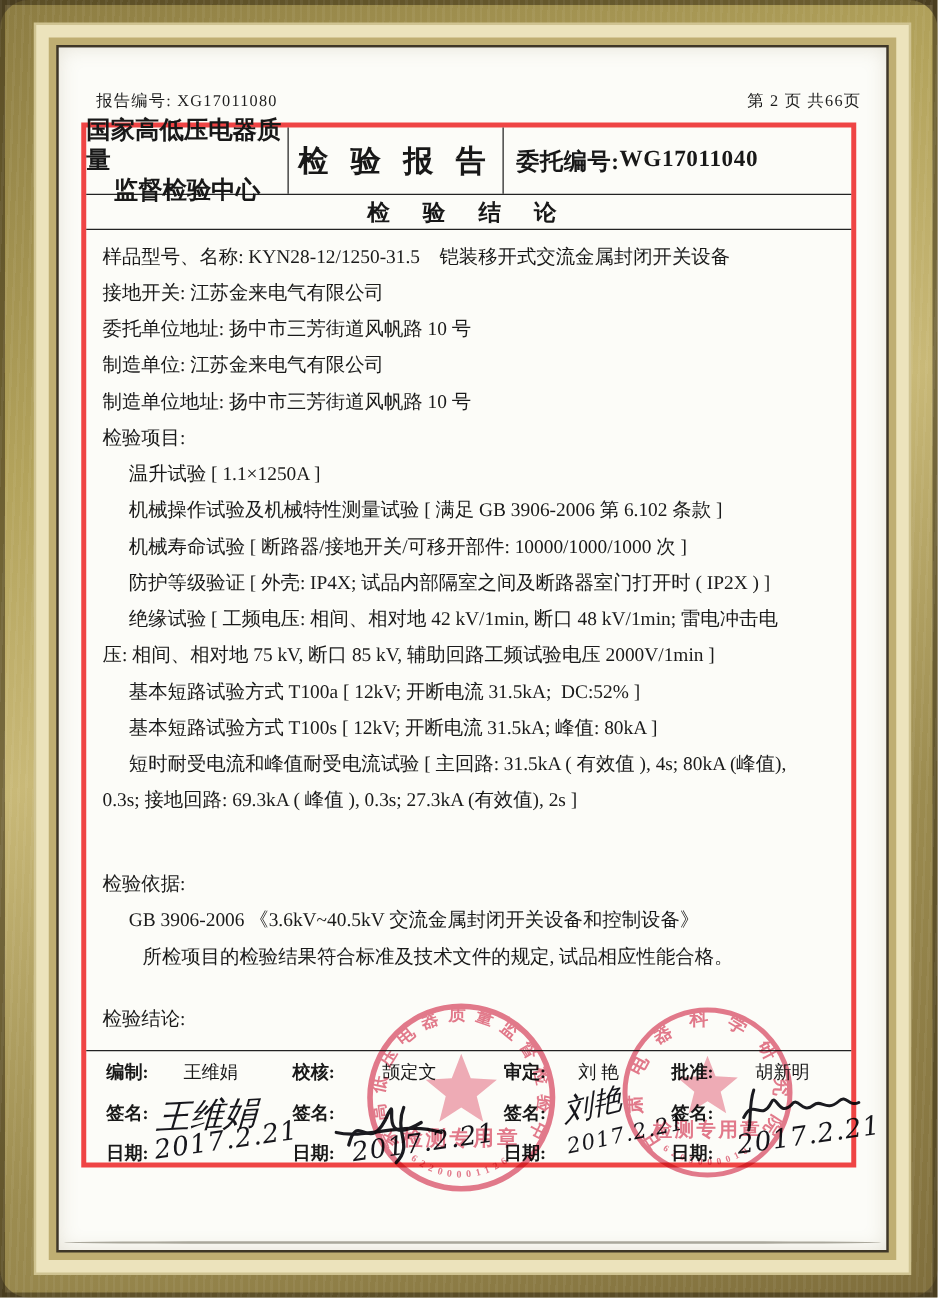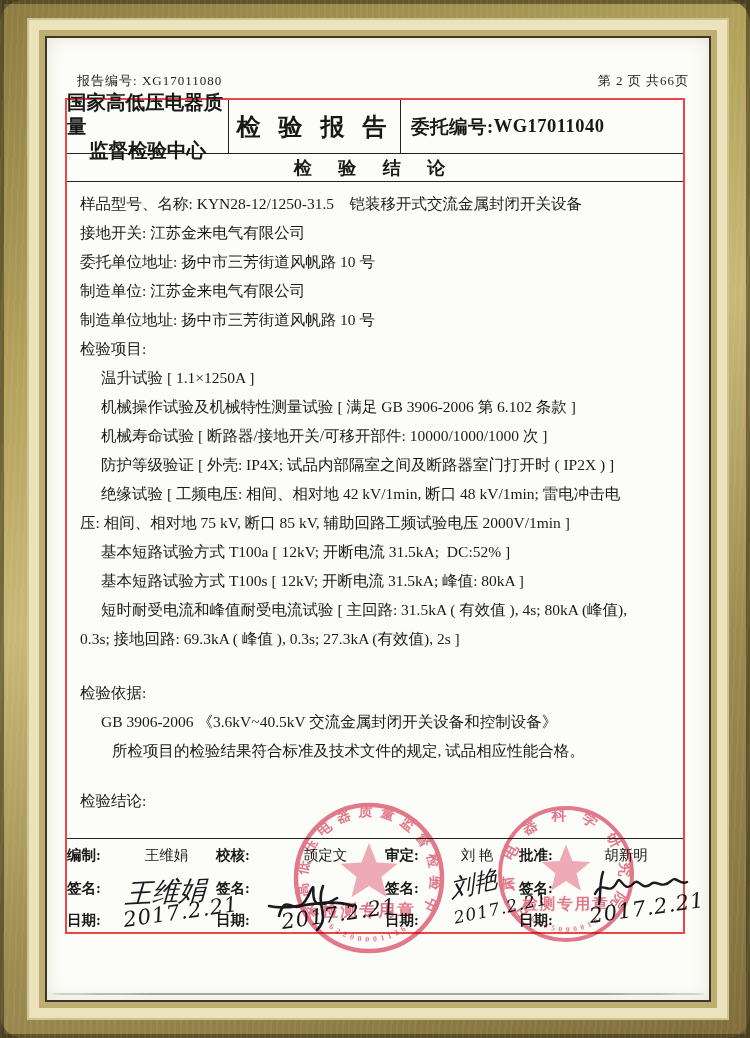--- a/index.html
+++ b/index.html
@@ -19,42 +19,42 @@
     background:#fcfcf8;z-index:2;
     box-shadow:0 0 0 2px #3e3627,0 0 0 8px #bfae72,0 0 0 18px #ece3bc,0 0 0 20px #cfc391,
                inset 0 0 16px rgba(140,125,85,.20);}
   .page::after{content:'';position:absolute;left:4px;right:4px;bottom:5px;height:2px;
     background:rgba(92,87,70,.5);border-radius:50%/100%;}
   
   .meta{position:absolute;left:30px;right:20px;top:34px;display:flex;justify-content:space-between;
     font-size:13px;color:#1c1c1c;letter-spacing:1px;}
   
   .doc-table{position:absolute;left:18px;top:60px;width:620px;height:836px;
-    border:2px solid #ef4444;box-sizing:border-box;color:#181818;}
+    border:4px solid #ef4444;box-sizing:border-box;color:#181818;}
   .hdr-row{display:flex;height:54px;border-bottom:1.5px solid #232323;box-sizing:border-box;}
   .cell{box-sizing:border-box;}
   .org-cell{width:162px;border-right:1.5px solid #232323;display:flex;flex-direction:column;
     justify-content:center;align-items:center;font-size:19.5px;line-height:24px;font-weight:600;}
   .title-cell{width:172px;border-right:1.5px solid #232323;display:flex;justify-content:center;
     align-items:center;font-size:24px;font-weight:600;letter-spacing:6px;}
   .consign-cell{flex:1;display:flex;align-items:center;padding-left:10px;font-size:18.5px;
     font-weight:600;letter-spacing:.5px;white-space:pre;}
   .sec-row{height:28px;border-bottom:1.5px solid #232323;box-sizing:border-box;display:flex;
     justify-content:center;align-items:center;font-size:18px;font-weight:600;letter-spacing:11px;}
   .body-cell{height:656px;box-sizing:border-box;overflow:hidden;padding:7px 20px 0 13px;}
   .ln{margin:0;font-size:15.5px;line-height:29px;white-space:pre;color:#1a1a1a;}
   .ind{padding-left:21px;}
   .ind2{padding-left:32px;}
-  .gapA{margin-top:25px;}
+  .gapA{margin-top:38px;}
   .gapB{margin-top:21px;}
   
   .sig-grid{border-top:1.5px solid #232323;display:grid;
     grid-template-columns:50px 99px 50px 119px 50px 84px 50px auto;
     grid-template-rows:32px 34px 30px;align-items:center;font-size:14.5px;}
-  .sg-label{padding-left:0;font-weight:600;white-space:pre;}
+  .sg-label{padding-left:16px;font-weight:600;white-space:pre;}
   .sg-val{text-align:center;white-space:pre;}
   
   .hand{position:absolute;font-family:"DejaVu Serif","Liberation Serif",serif;font-style:italic;
     color:#16161c;z-index:6;mix-blend-mode:multiply;white-space:pre;}
   .hw-sign1{left:78px;top:836px;font-size:27px;transform:rotate(-3deg) skewX(-6deg);}
   .hw-sign3{left:403px;top:830px;font-size:24px;transform:rotate(-14deg) skewX(-8deg);}
   .hw-date{font-size:21px;transform:rotate(-8deg);letter-spacing:1px;}
   .hw-d1{left:76px;top:862px;}
   .hw-d2{left:234px;top:864px;}
   .hw-d3{left:406px;top:860px;font-size:17px;transform:rotate(-12deg);}

